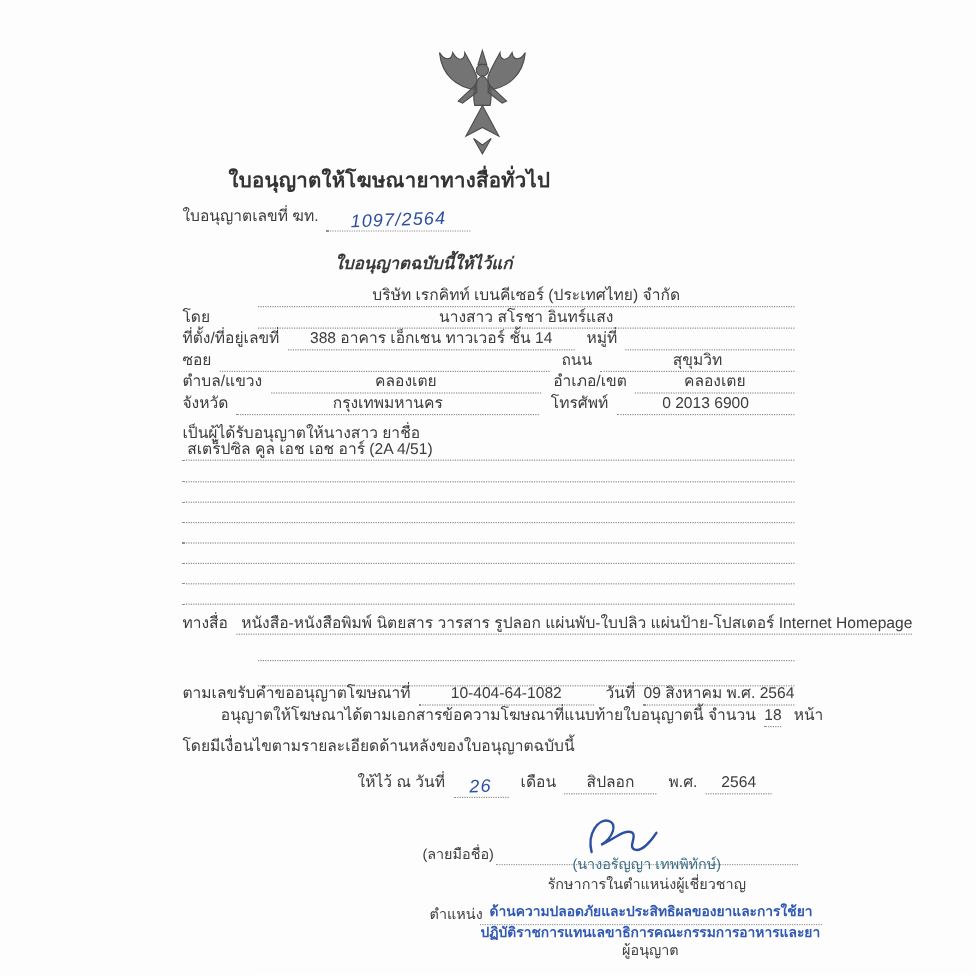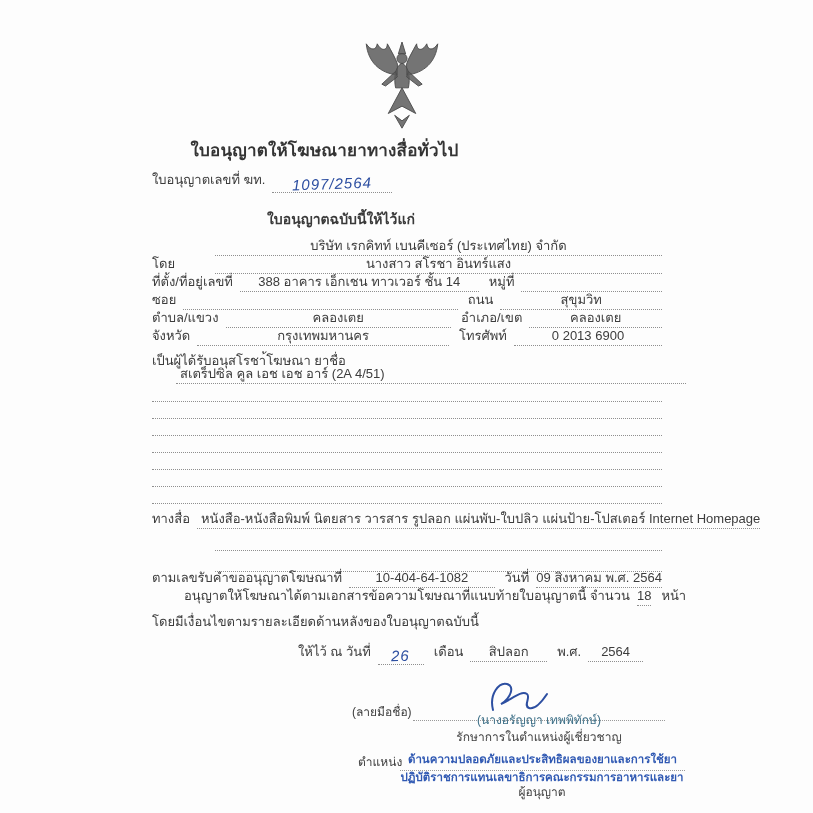--- a/index.html
+++ b/index.html
@@ -54,21 +54,21 @@
     </svg>
   </div>
 
   <div class="abs title center" style="left:0;top:136px;width:649px;">ใบอนุญาตให้โฆษณายาทางสื่อทั่วไป</div>
 
   <div class="row" style="left:152px;top:172px;width:240px;">
     <span class="lbl">ใบอนุญาตเลขที่ ฆท.</span>
     <span class="fill"><span class="hand">1097/2564</span></span>
   </div>
 
-  <div class="abs heading center" style="left:0;top:208px;width:682px;">ใบอนุญาตฉบับนี้ให้ไว้แก่</div>
+  <div class="abs heading center" style="left:12px;top:208px;width:682px;font-style:italic;">ใบอนุญาตฉบับนี้ให้ไว้แก่</div>
 
   <div class="row" style="left:152px;top:238px;width:510px;">
     <span class="lbl" style="width:56px;"></span>
     <span class="fill">บริษัท เรกคิทท์ เบนคีเซอร์ (ประเทศไทย) จำกัด</span>
   </div>
 
   <div class="row" style="left:152px;top:256px;width:510px;">
     <span class="lbl" style="width:56px;">โดย</span>
     <span class="fill">นางสาว สโรชา อินทร์แสง</span>
   </div>
@@ -94,23 +94,23 @@
     <span class="fill">คลองเตย</span>
   </div>
 
   <div class="row" style="left:152px;top:328px;width:510px;">
     <span class="lbl">จังหวัด</span>
     <span class="fill f17">กรุงเทพมหานคร</span>
     <span class="lbl mid">โทรศัพท์</span>
     <span class="fill">0 2013 6900</span>
   </div>
 
-  <div class="abs" style="left:152px;top:350px;">เป็นผู้ได้รับอนุสโรชา้โฆษณา ยาชื่อ</div>
+  <div class="abs" style="left:152px;top:350px;">เป็นผู้ได้รับอนุญาตให้นางสาว ยาชื่อ</div>
 
-  <div class="row" style="left:152px;top:366px;width:510px;margin-left:24px;">
+  <div class="row" style="left:152px;top:366px;width:510px;">
     <span class="fill left">สเตร็ปซิล คูล เอช เอช อาร์ (2A 4/51)</span>
   </div>
 
   <div class="blank-line" style="left:152px;top:401px;width:510px;"></div>
   <div class="blank-line" style="left:152px;top:418px;width:510px;"></div>
   <div class="blank-line" style="left:152px;top:435px;width:510px;"></div>
   <div class="blank-line" style="left:152px;top:452px;width:510px;"></div>
   <div class="blank-line" style="left:152px;top:469px;width:510px;"></div>
   <div class="blank-line" style="left:152px;top:486px;width:510px;"></div>
   <div class="blank-line" style="left:152px;top:503px;width:510px;"></div>

